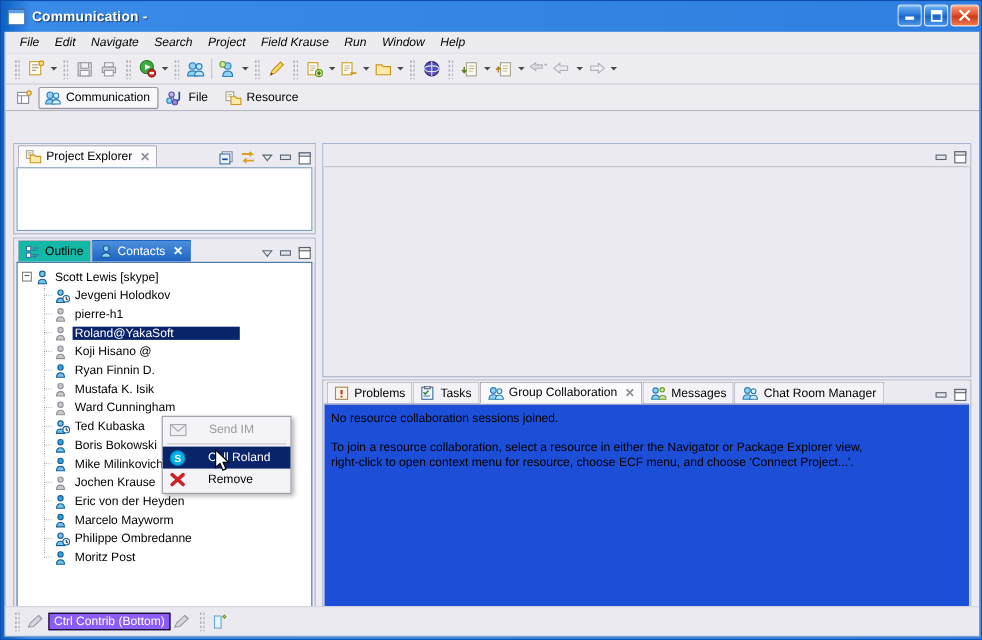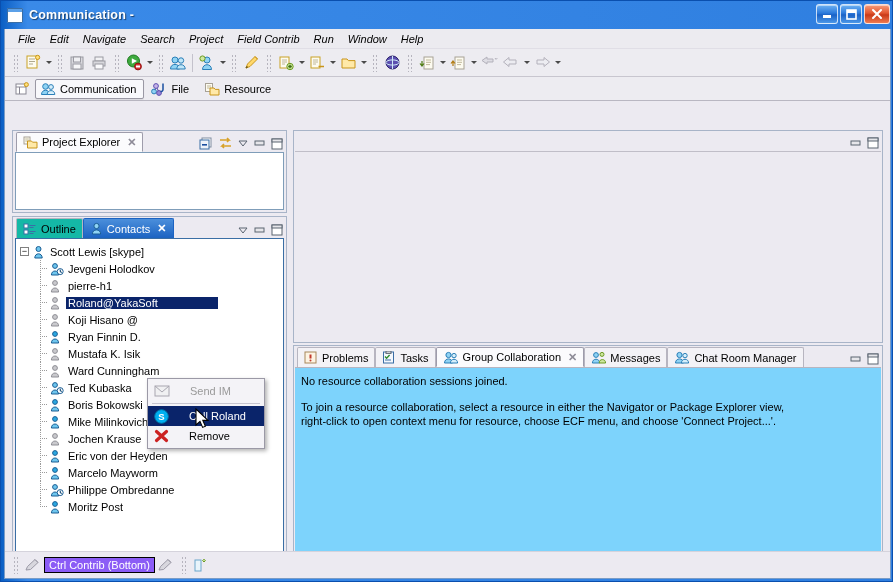--- a/index.html
+++ b/index.html
@@ -208,21 +208,21 @@
   </div>
 
   <div id="client">
 
     <div id="menubar">
       <div class="menu-item">File</div>
       <div class="menu-item">Edit</div>
       <div class="menu-item">Navigate</div>
       <div class="menu-item">Search</div>
       <div class="menu-item">Project</div>
-      <div class="menu-item">Field Contrib</div>
+      <div class="menu-item">Field Krause</div>
       <div class="menu-item">Run</div>
       <div class="menu-item">Window</div>
       <div class="menu-item">Help</div>
     </div>
 
     <div id="toolbar">
       <div class="tgrip"></div>
       <div class="tbtn">
         <svg width="17" height="17">
             <rect x="2" y="2" width="10" height="12" fill="#fdfbf0" stroke="#c9a227"></rect>
@@ -684,21 +684,21 @@
           <div class="tabrow-tools">
             <svg width="12" height="11">
                 <rect x="1" y="3" width="9" height="4" fill="#e6e6ea" stroke="#5a6470"></rect>
               </svg>
             <svg width="12" height="12">
                 <rect x="1" y="1" width="10" height="10" fill="#fff" stroke="#5a6470"></rect>
                 <rect x="1" y="1" width="10" height="3" fill="#e6e6ea" stroke="#5a6470"></rect>
               </svg>
           </div>
         </div>
-        <div class="view-body" style="top:21px; background:#7dd3fc; border:none; border-top:1px solid #b7b5c0; left:1px; right:1px; bottom:1px;">
+        <div class="view-body" style="top:21px; background:#1d4ed8; border:none; border-top:1px solid #b7b5c0; left:1px; right:1px; bottom:1px;">
           <div class="panel-text">
             <div>No resource collaboration sessions joined.</div>
             <div style="height:12px"></div>
             <div>To join a resource collaboration, select a resource in either the Navigator or Package Explorer view,</div>
             <div>right-click to open context menu for resource, choose ECF menu, and choose 'Connect Project...'.</div>
           </div>
         </div>
       </div>
 
       <div id="statusbar">

